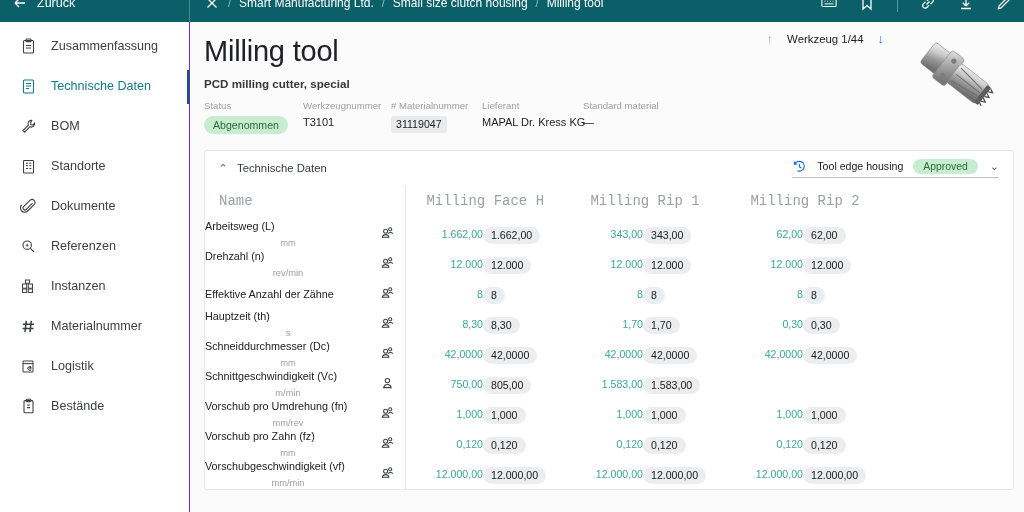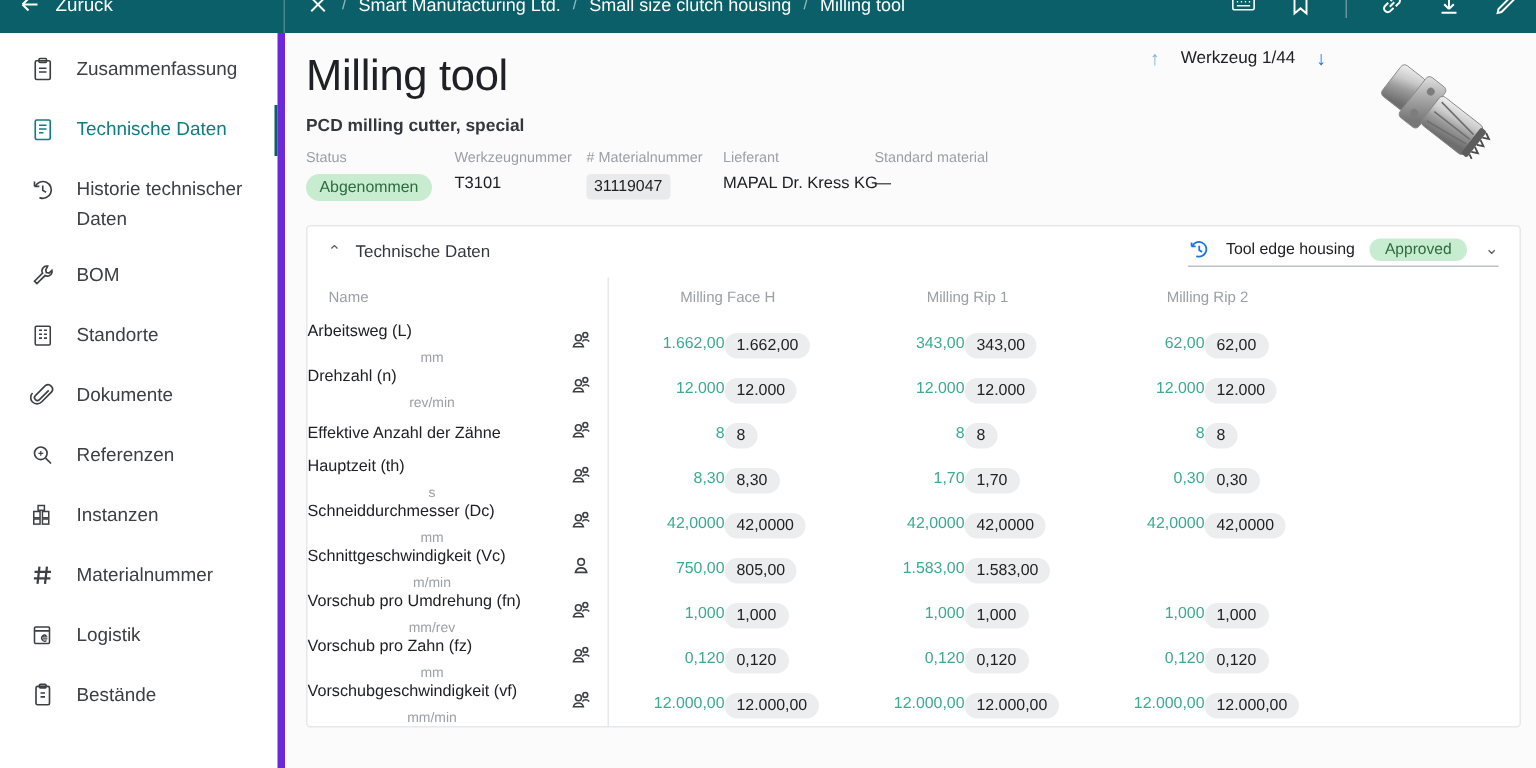--- a/index.html
+++ b/index.html
@@ -39,21 +39,21 @@
     width: 1px; height: 18px; background: rgba(255,255,255,0.35);
   }
   .ticon { width: 16px; height: 16px; display: block; }
   .ticon svg { display: block; }
 
   
   .sidebar {
     position: absolute; top: 22px; left: 0;
     width: 190px; height: 490px;
     background: #ffffff;
-    border-right: 5px solid #6d28d9;
+    border-right: 1px solid #6d28d9;
     padding-top: 6px;
     overflow: hidden;
   }
   .nav-item {
     position: relative;
     display: flex; align-items: flex-start; gap: 14px;
     padding: 9px 14px 9px 20px;
     font-size: 12.6px; color: #3c4043;
     line-height: 1.55;
     min-height: 40px;
@@ -144,23 +144,24 @@
   .chipped-label { font-size: 10.6px; color: #202124; }
   .badge-approved {
     background: #c7ecd0; color: #2d6b3d;
     border-radius: 11px; padding: 2px 10px;
     font-size: 10.4px;
   }
   .chev-down { color: #5f6368; font-size: 11px; line-height: 1; padding-left: 2px;}
 
   table.dt { width: 100%; border-collapse: collapse; table-layout: fixed; }
   table.dt th {
-    font-weight: 400; font-size: 10px; color: #9aa0a6;
+    font-weight: 400; font-size: 14px; color: #9aa0a6;
     text-align: center; padding: 8px 0 10px 0;
     vertical-align: bottom;
+    font-family: Liberation Mono, monospace;
   }
   table.dt th.c-name { text-align: left; padding-left: 14px; }
   table.dt th.c-ico { width: 34px; border-right: 1px solid #e6e8ea; }
   table.dt tbody td { padding: 0; vertical-align: middle; height: 30px; }
   .n-main { font-size: 10.8px; color: #202124; line-height: 1.25; }
   .n-unit { font-size: 9.3px; color: #9aa0a6; line-height: 1.3; margin-top: 4px; text-align: center; }
   td.c-name { padding-left: 14px; }
   td.c-ico {
     border-right: 1px solid #e6e8ea;
     text-align: center;
@@ -253,31 +254,20 @@
   <div class="nav-item active">
     <span class="nav-ico">
       <svg viewBox="0 0 17 17" fill="none" stroke="currentColor" stroke-width="1.1">
         <rect x="3.5" y="2" width="10" height="13" rx="1"></rect>
         <path d="M6 5.5h5M6 8h5M6 10.5h3"></path>
       </svg>
     </span>
     <span class="nav-label">Technische Daten</span>
   </div>
 
-  <div class="nav-item">
-    <span class="nav-ico">
-      <svg viewBox="0 0 17 17" fill="none" stroke="currentColor" stroke-width="1.1">
-        <path d="M3 6.2V3M3 6.2h3.2"></path>
-        <path d="M3.6 6.1a5.6 5.6 0 113.1 7.8" stroke-linecap="round"></path>
-        <path d="M8.5 5.6v3.3l2.2 1.3"></path>
-      </svg>
-    </span>
-    <span class="nav-label">Historie technischer
-Daten</span>
-  </div>
 
   <div class="nav-item">
     <span class="nav-ico">
       <svg viewBox="0 0 17 17" fill="none" stroke="currentColor" stroke-width="1.1">
         <path d="M11.8 2.4a3.2 3.2 0 00-3.4 4.7L3 12.5l1.6 1.6 5.4-5.4a3.2 3.2 0 004.6-3.5l-1.9 1.9-1.8-.4-.4-1.8z"></path>
       </svg>
     </span>
     <span class="nav-label">BOM</span>
   </div>
 

